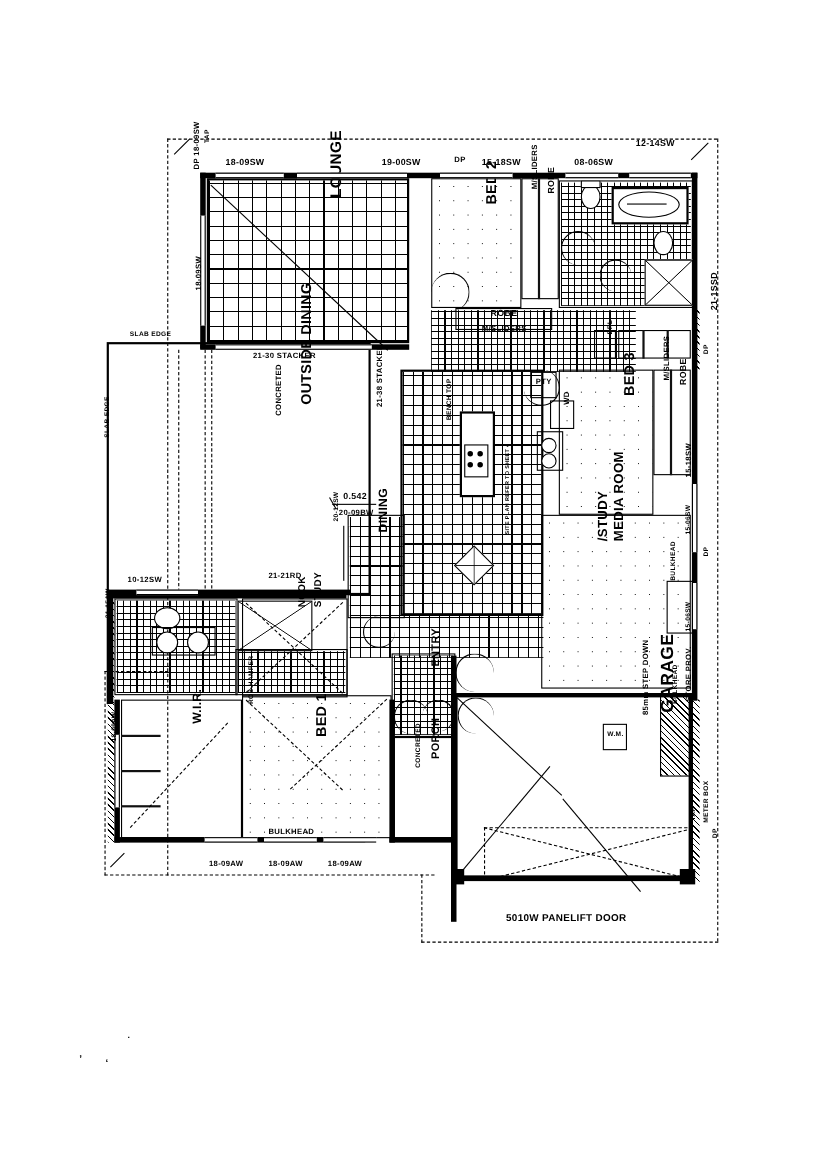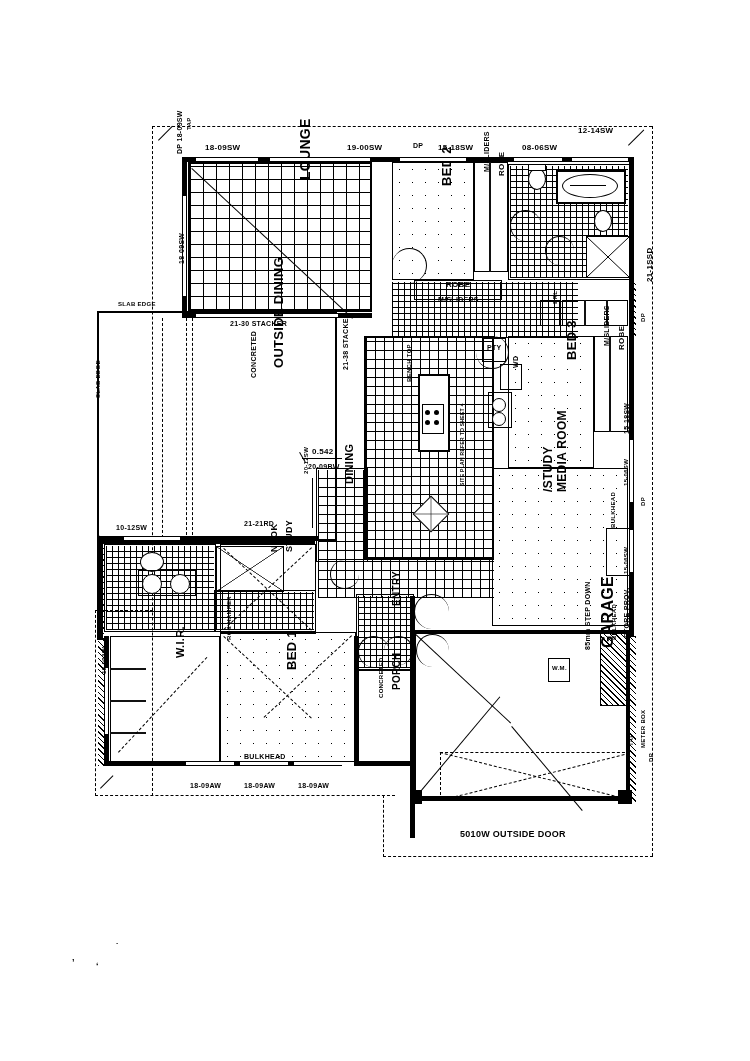--- a/index.html
+++ b/index.html
@@ -302,21 +302,21 @@
 
   <div class="diag" style="left:416px;top:634px;width:130px;transform:rotate(43deg);"></div>
   <div class="diag" style="left:416px;top:796px;width:130px;transform:rotate(-50deg);"></div>
   <div class="diag" style="left:512px;top:726px;width:110px;transform:rotate(50deg);"></div>
   <div class="diag-d" style="left:440px;top:752px;width:190px;transform:rotate(14deg);"></div>
   <div class="diag-d" style="left:440px;top:800px;width:190px;transform:rotate(-14deg);"></div>
   <div class="dashline-h" style="left:440px;top:752px;width:190px;"></div>
   <div class="dashline-v" style="left:440px;top:752px;height:48px;"></div>
 
   <div class="ab wall" style="left:418px;top:796px;width:206px;height:5px;"></div>
-  <div class="lbl t9" style="left:460px;top:830px;">5010W OUTSIDE DOOR</div>
+  <div class="lbl t9" style="left:460px;top:830px;">5010W PANELIFT DOOR</div>
   <div class="ab filled" style="left:410px;top:790px;width:12px;height:14px;"></div>
   <div class="ab filled" style="left:618px;top:790px;width:14px;height:14px;"></div>
   <div class="arc arc-tl" style="left:416px;top:634px;width:32px;height:32px;"></div>
 
   <div class="ab room hatch45" style="left:600px;top:632px;width:30px;height:74px;"></div>
   <div class="lbl t7 rot90" style="left:623px;top:638px;">STORE PROV.</div>
   <div class="lbl t6 rot90" style="left:611px;top:640px;">BULKHEAD</div>
   <div class="lbl t6 rot90" style="left:640px;top:748px;">METER BOX</div>
   <div class="lbl t6 rot90" style="left:628px;top:746px;">TAP</div>
   <div class="lbl t6 rot90" style="left:648px;top:762px;">DP</div>

